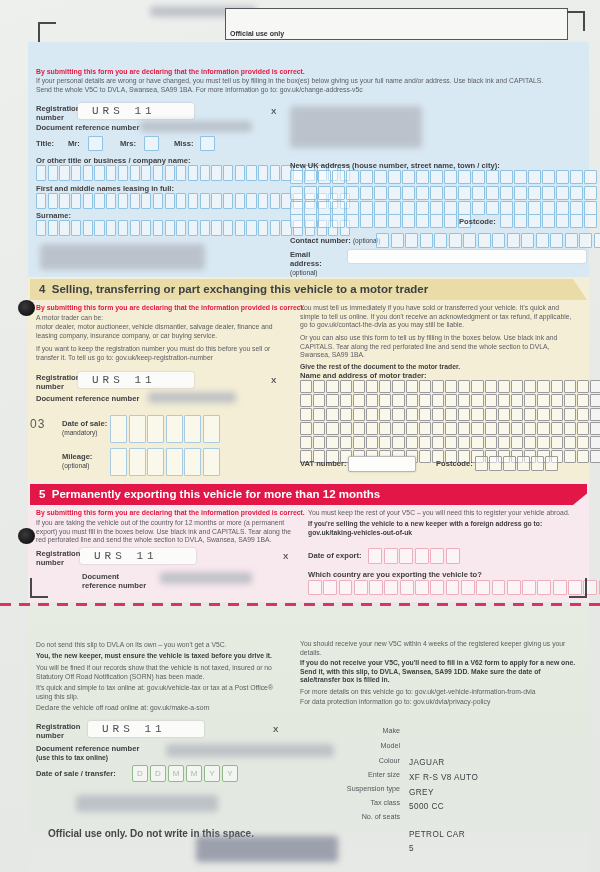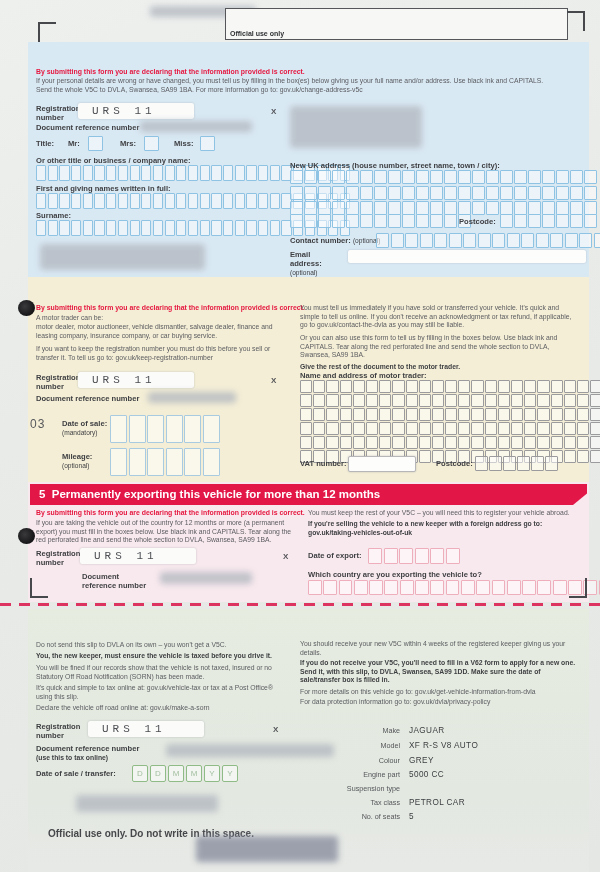--- a/index.html
+++ b/index.html
@@ -23,21 +23,21 @@
   .cells i{display:block;width:var(--cw,8.2px);height:var(--ch,12px);border:1px solid var(--cc,#8fc3e4);background:rgba(255,255,255,.5);border-radius:1px;}
   .stack{position:absolute;display:flex;flex-direction:column;gap:1.5px;}
   .stack .cells{position:static;}
   .corner{position:absolute;width:16px;height:18px;}
   .holepunch{position:absolute;width:17px;height:16px;border-radius:50%;background:radial-gradient(circle at 40% 40%, #3a3a3c, #151517 70%);}
   .perf{position:absolute;left:0;width:600px;height:2.6px;background:repeating-linear-gradient(90deg,var(--perforation_red) 0 11px, transparent 11px 19px);}
   .dl{position:absolute;display:flex;gap:2px;}
   .dl b{display:block;width:14px;height:15px;border:1px solid #8fbb86;border-radius:2px;background:rgba(255,255,255,.55);font-size:8px;font-weight:normal;color:#a3bfa0;text-align:center;line-height:15px;}
   .vrow{position:absolute;left:272px;width:285px;display:flex;}
   .vrow .vl{width:100px;text-align:right;font-size:7.2px;color:#55565a;padding-right:9px;}
-  .vrow .vv{font-size:8.2px;color:#3f4043;letter-spacing:.4px;}
+  .vrow .vv{font-size:8.2px;color:#3f4043;letter-spacing:.4px;margin-top:32px;}
   .whitebox{position:absolute;background:#fdfdfc;border-radius:2px;box-shadow:0 0 2px rgba(120,130,140,.4);}
 </style>
 </head>
 <body>
 
 <div class="page">
 
   <div class="blur" style="left:150px;top:6px;width:106px;height:11px;"></div>
   <div style="position:absolute;left:225px;top:8px;width:341px;height:30px;border:1px solid #55565a;background:#f7f8f6;">
     <span style="position:absolute;left:4px;bottom:2px;font-size:7px;font-weight:bold;color:#2f3033;">Official use only</span>
@@ -96,21 +96,21 @@
         <i></i>
         <i></i>
         <i></i>
         <i></i>
         <i></i>
         <i></i>
         <i></i>
         <i></i>
         <i></i>
       </div>
-    <div class="lbl" style="left:8px;top:142px;">First and giving names written in full:</div>
+    <div class="lbl" style="left:8px;top:142px;">First and middle names leasing in full:</div>
     <div class="cells" style="left:8px;top:151px;--ch:14px;">
         <i></i>
         <i></i>
         <i></i>
         <i></i>
         <i></i>
         <i></i>
         <i></i>
         <i></i>
         <i></i>
@@ -284,20 +284,24 @@
         <i></i>
         <i></i>
         <i></i>
         <i></i>
       </div>
     <div class="lbl" style="left:262px;top:208px;width:50px;"><span>Email address:</span><br><span class="note">(optional)</span></div>
     <div class="whitebox" style="left:320px;top:208px;width:238px;height:13px;"></div>
   </div>
 
   <div class="sec" style="top:277px;height:205px;background:var(--sec4_bg);">
+    <div class="hdr clipTR" style="width:557px;background:var(--sec4_header);color:#3f4043;">
+      <span>4</span>&nbsp;
+      <span>Selling, transferring or part exchanging this vehicle to a motor trader</span>
+    </div>
     <div class="decl" style="left:8px;top:27px;">By submitting this form you are declaring that the information provided is correct.</div>
     <div class="fine" style="left:8px;top:37px;width:258px;">A motor trader can be:</div>
     <div class="fine" style="left:8px;top:46px;width:256px;">motor dealer, motor auctioneer, vehicle dismantler, salvage dealer, finance and leasing company, insurance company, or car buying service.</div>
     <div class="fine" style="left:8px;top:68px;width:258px;">If you want to keep the registration number you must do this before you sell or transfer it. To tell us go to: gov.uk/keep-registration-number</div>
     <div class="fine" style="left:272px;top:27px;width:276px;">You must tell us immediately if you have sold or transferred your vehicle. It's quick and simple to tell us online. If you don't receive an acknowledgment or tax refund, if applicable, go to gov.uk/contact-the-dvla as you may still be liable.</div>
     <div class="fine" style="left:272px;top:57px;width:276px;">Or you can also use this form to tell us by filling in the boxes below. Use black ink and CAPITALS. Tear along the red perforated line and send the whole section to DVLA, Swansea, SA99 1BA.</div>
     <div class="fine fineb" style="left:272px;top:86px;width:276px;">Give the rest of the document to the motor trader.</div>
 
     <div class="lbl" style="left:8px;top:96px;width:46px;">Registration number</div>
     <div class="regbox" style="left:50px;top:95px;width:116px;">
@@ -587,21 +591,21 @@
       </div>
     <div class="vrow" style="top:132px;">
         <span class="vl">Model</span>
         <span class="vv">XF R-S V8 AUTO</span>
       </div>
     <div class="vrow" style="top:147px;">
         <span class="vl">Colour</span>
         <span class="vv">GREY</span>
       </div>
     <div class="vrow" style="top:161px;">
-        <span class="vl">Engine part</span>
+        <span class="vl">Enter size</span>
         <span class="vv">5000 CC</span>
       </div>
     <div class="vrow" style="top:175px;">
         <span class="vl">Suspension type</span>
         <span class="vv"></span>
       </div>
     <div class="vrow" style="top:189px;">
         <span class="vl">Tax class</span>
         <span class="vv">PETROL CAR</span>
       </div>

